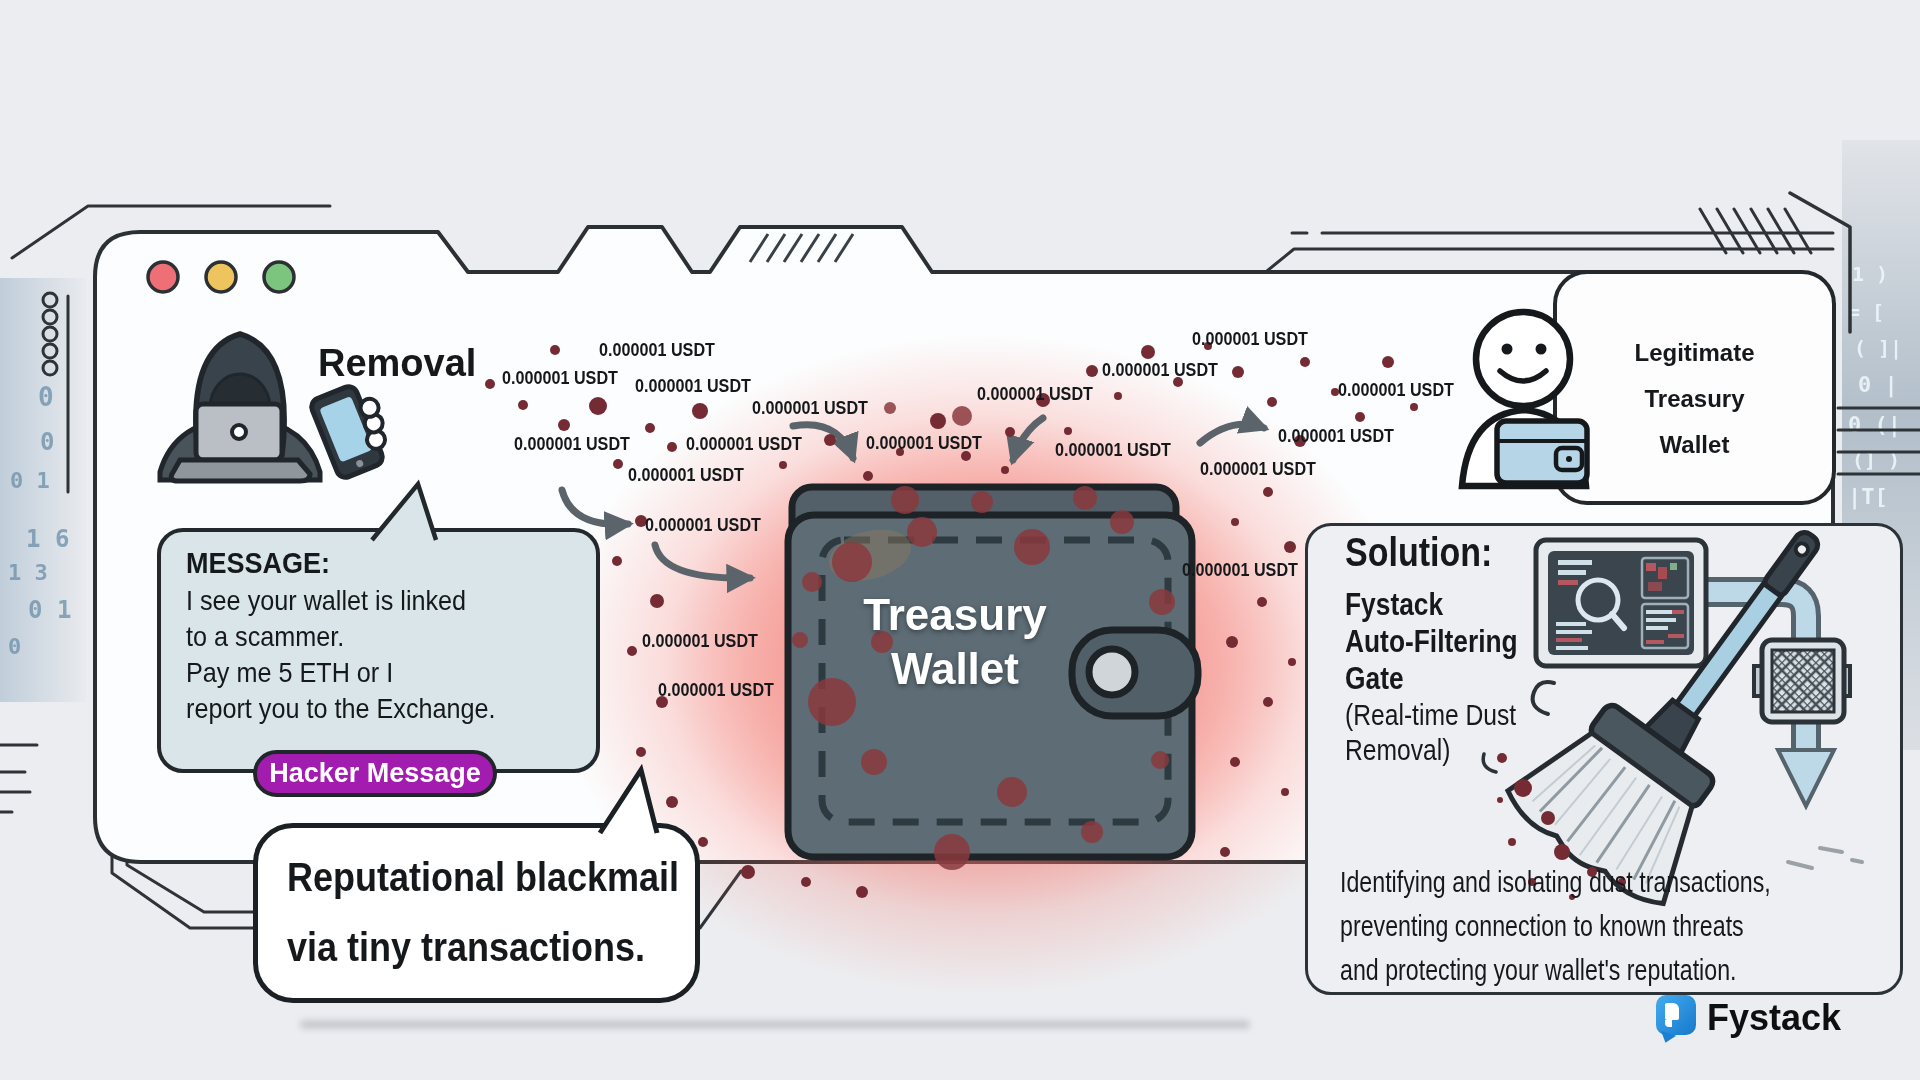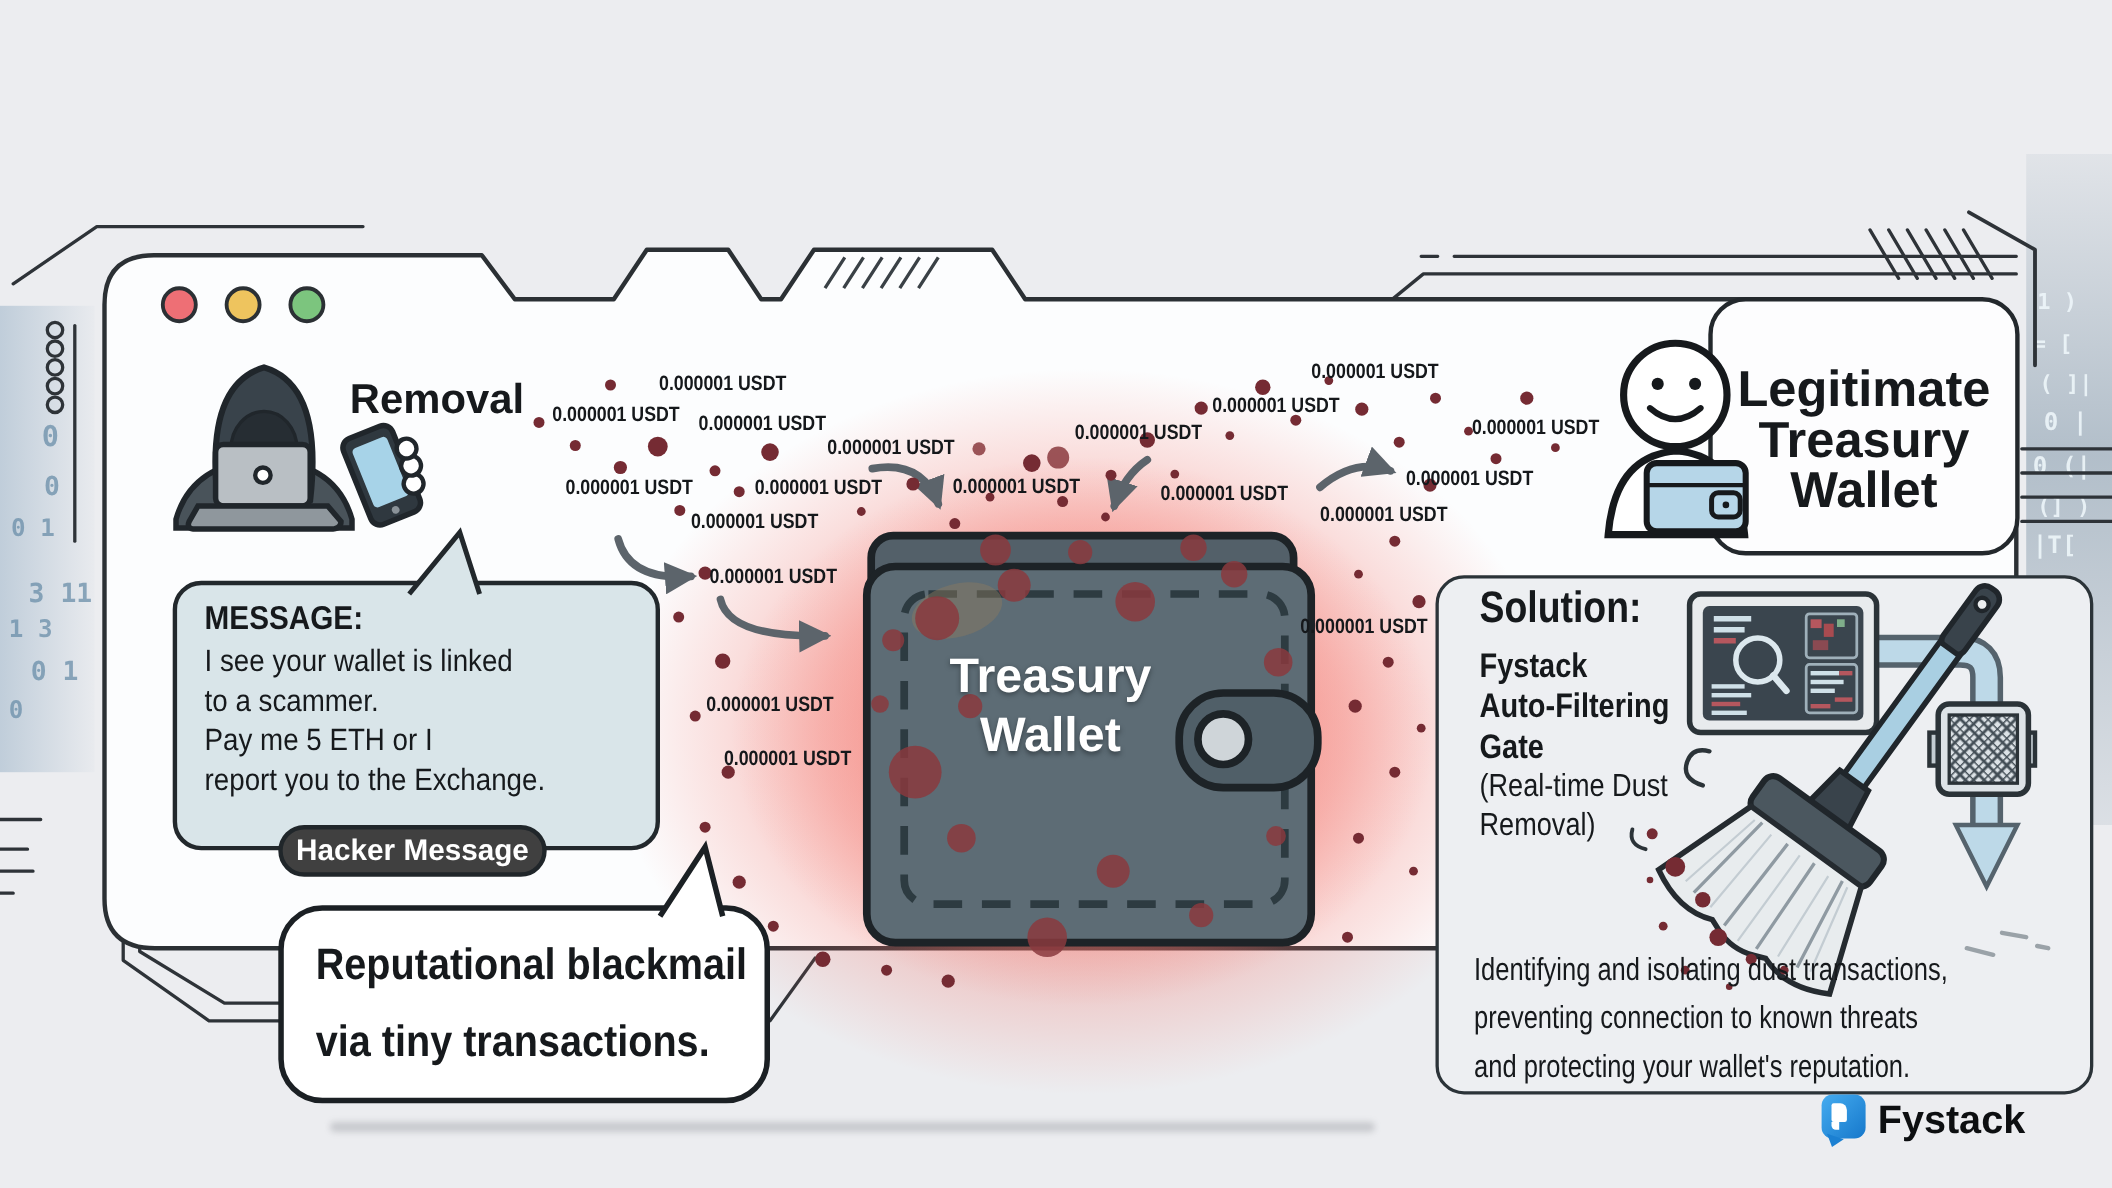--- a/index.html
+++ b/index.html
@@ -22,33 +22,33 @@
      letter-spacing:-1px;white-space:nowrap;color:#17191b;
      text-shadow:0 4px 6px rgba(120,120,135,.45);}
   
   .hacker-label{left:318px;top:342px;font-size:38px;font-weight:bold;}
   
   .message-box{left:157px;top:528px;width:443px;height:245px;background:#d9e5e9;
      border:4px solid #22282c;border-radius:26px;box-sizing:border-box;}
   .msg-text{left:186px;top:543px;transform:scaleX(.9);transform-origin:0 0;}
   .msg-heading{font-size:30px;font-weight:bold;line-height:40px;}
   .msg-line{font-size:28px;line-height:36px;}
-  .badge{left:253px;top:750px;width:244px;height:47px;background:#404040;border:4px solid #20262a;
+  .badge{left:253px;top:750px;width:244px;height:47px;background:#a21caf;border:4px solid #20262a;
      border-radius:24px;box-sizing:border-box;color:#fff;font-size:27px;font-weight:bold;
      text-align:center;line-height:39px;}
   
   .dust-label{position:absolute;transform:translate(-50%,-50%) scaleX(.85);font-size:19px;
      font-weight:bold;color:#15181b;white-space:nowrap;}
   
   .wallet-text{left:795px;top:588px;width:320px;text-align:center;color:#fff;font-size:44px;
      font-weight:bold;line-height:54px;text-shadow:0 2px 5px rgba(20,25,30,.5);}
   
   .legit-box{left:1553px;top:270px;width:283px;height:235px;background:#fdfdfe;
      border:4px solid #23282c;border-radius:34px;box-sizing:border-box;}
-  .legit-text{left:1553px;top:330px;width:283px;text-align:center;font-size:46px;
+  .legit-text{left:1553px;top:330px;width:283px;text-align:center;font-size:24px;
      font-weight:bold;line-height:46px;}
   
   .solution-panel{left:1305px;top:523px;width:598px;height:472px;background:#edeff2;
      border:3px solid #2b3338;border-radius:26px;box-sizing:border-box;}
   .sol-heading{left:1345px;top:530px;font-size:40px;font-weight:bold;transform:scaleX(.85);
      transform-origin:0 0;}
   .sol-product{left:1345px;top:586px;font-size:31px;font-weight:bold;line-height:37px;
      transform:scaleX(.85);transform-origin:0 0;}
   .sol-note{left:1345px;top:698px;font-size:29px;line-height:35px;transform:scaleX(.85);
      transform-origin:0 0;}
@@ -76,21 +76,21 @@
 <body>
 
 <div class="canvas">
 
   <div class="abs band-left"></div>
   <div class="abs band-right"></div>
   <div id="binary-left" class="layer">
       <span class="bin bin-left" style="left: 38px; top: 382px; font-size: 26px;">0</span>
       <span class="bin bin-left" style="left: 40px; top: 428px; font-size: 24px;">0</span>
       <span class="bin bin-left" style="left: 10px; top: 468px; font-size: 22px;">0 1</span>
-      <span class="bin bin-left" style="left: 26px; top: 525px; font-size: 24px;">3 11</span>
+      <span class="bin bin-left" style="left: 26px; top: 525px; font-size: 24px;">1 6</span>
       <span class="bin bin-left" style="left: 8px; top: 560px; font-size: 22px;">1 3</span>
       <span class="bin bin-left" style="left: 28px; top: 596px; font-size: 24px;">0 1</span>
       <span class="bin bin-left" style="left: 8px; top: 634px; font-size: 22px;">0</span>
     </div>
   <div id="binary-right" class="layer">
       <span class="bin bin-right" style="left: 1852px; top: 262px; font-size: 20px;">1 )</span>
       <span class="bin bin-right" style="left: 1848px; top: 300px; font-size: 20px;">= [</span>
       <span class="bin bin-right" style="left: 1854px; top: 336px; font-size: 20px;">( ]|</span>
       <span class="bin bin-right" style="left: 1858px; top: 372px; font-size: 22px;">0 |</span>
       <span class="bin bin-right" style="left: 1848px; top: 412px; font-size: 22px;">0 (|</span>

